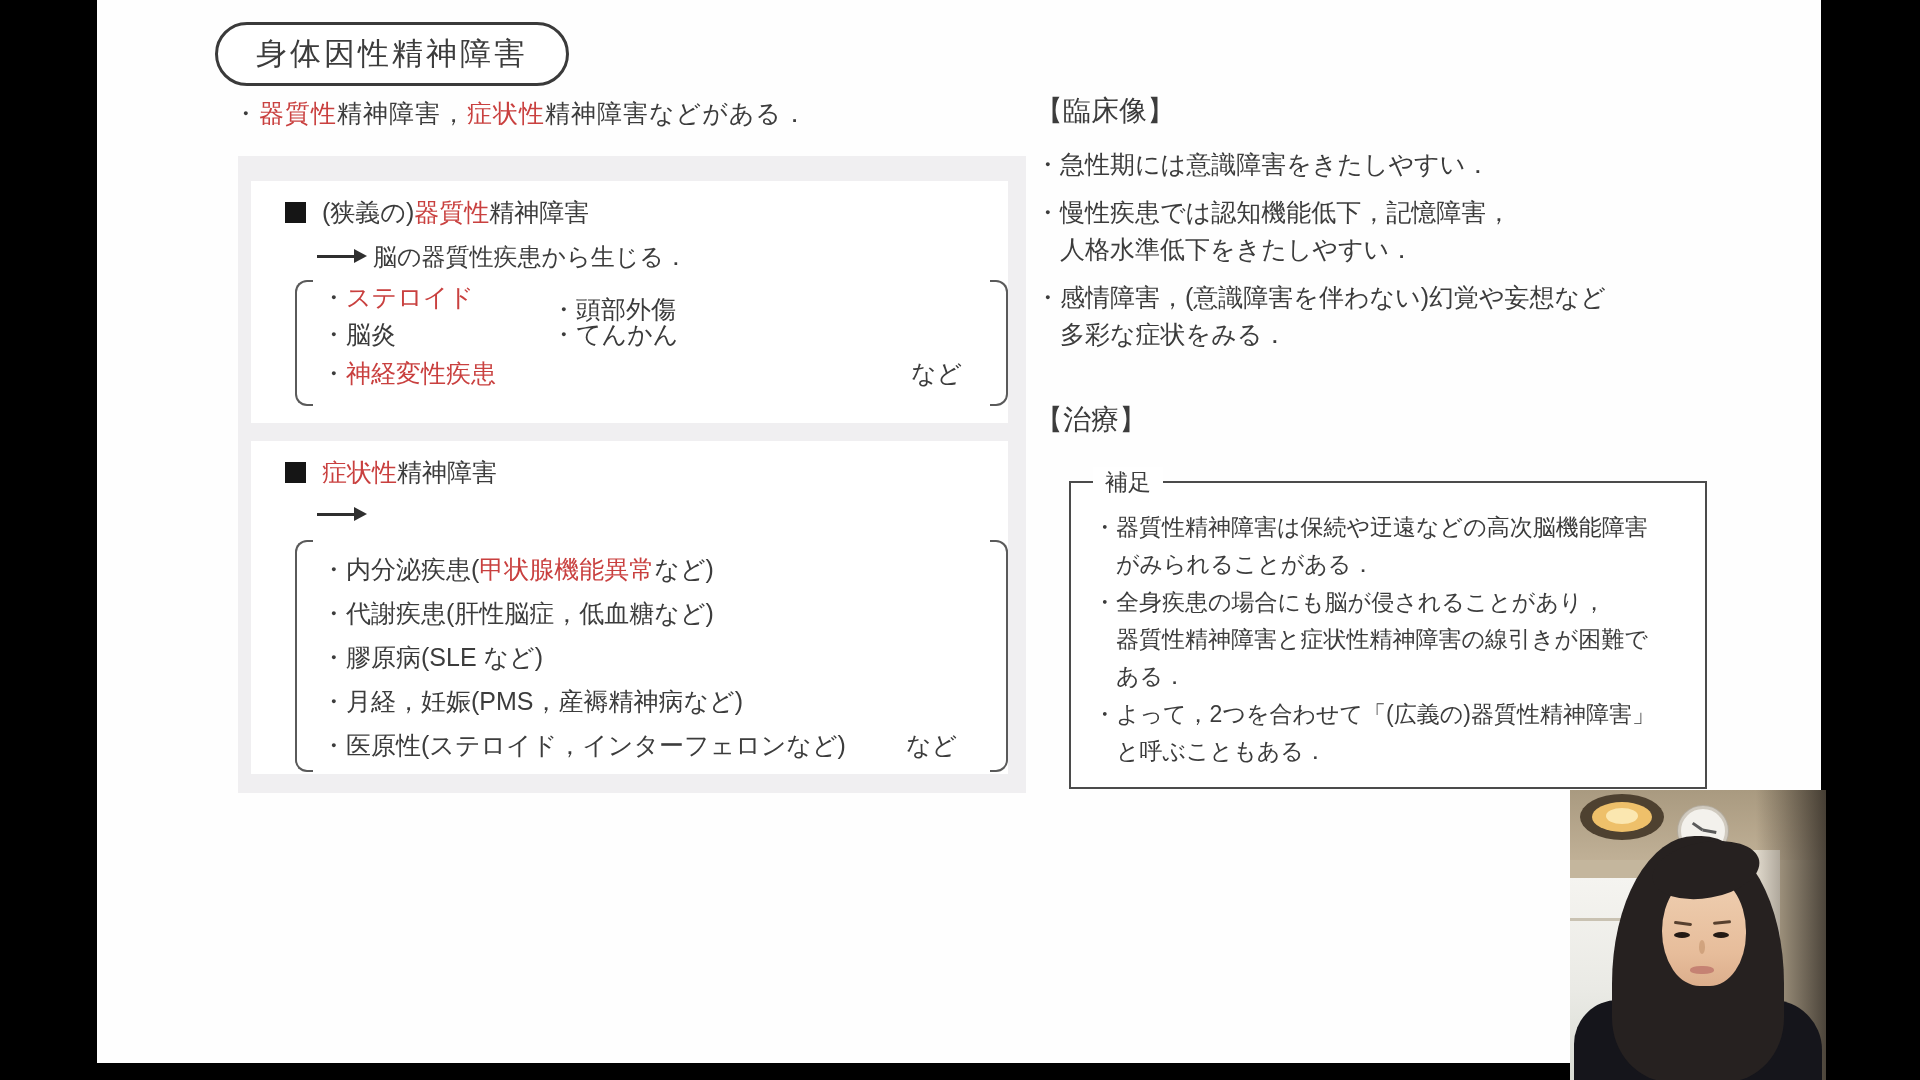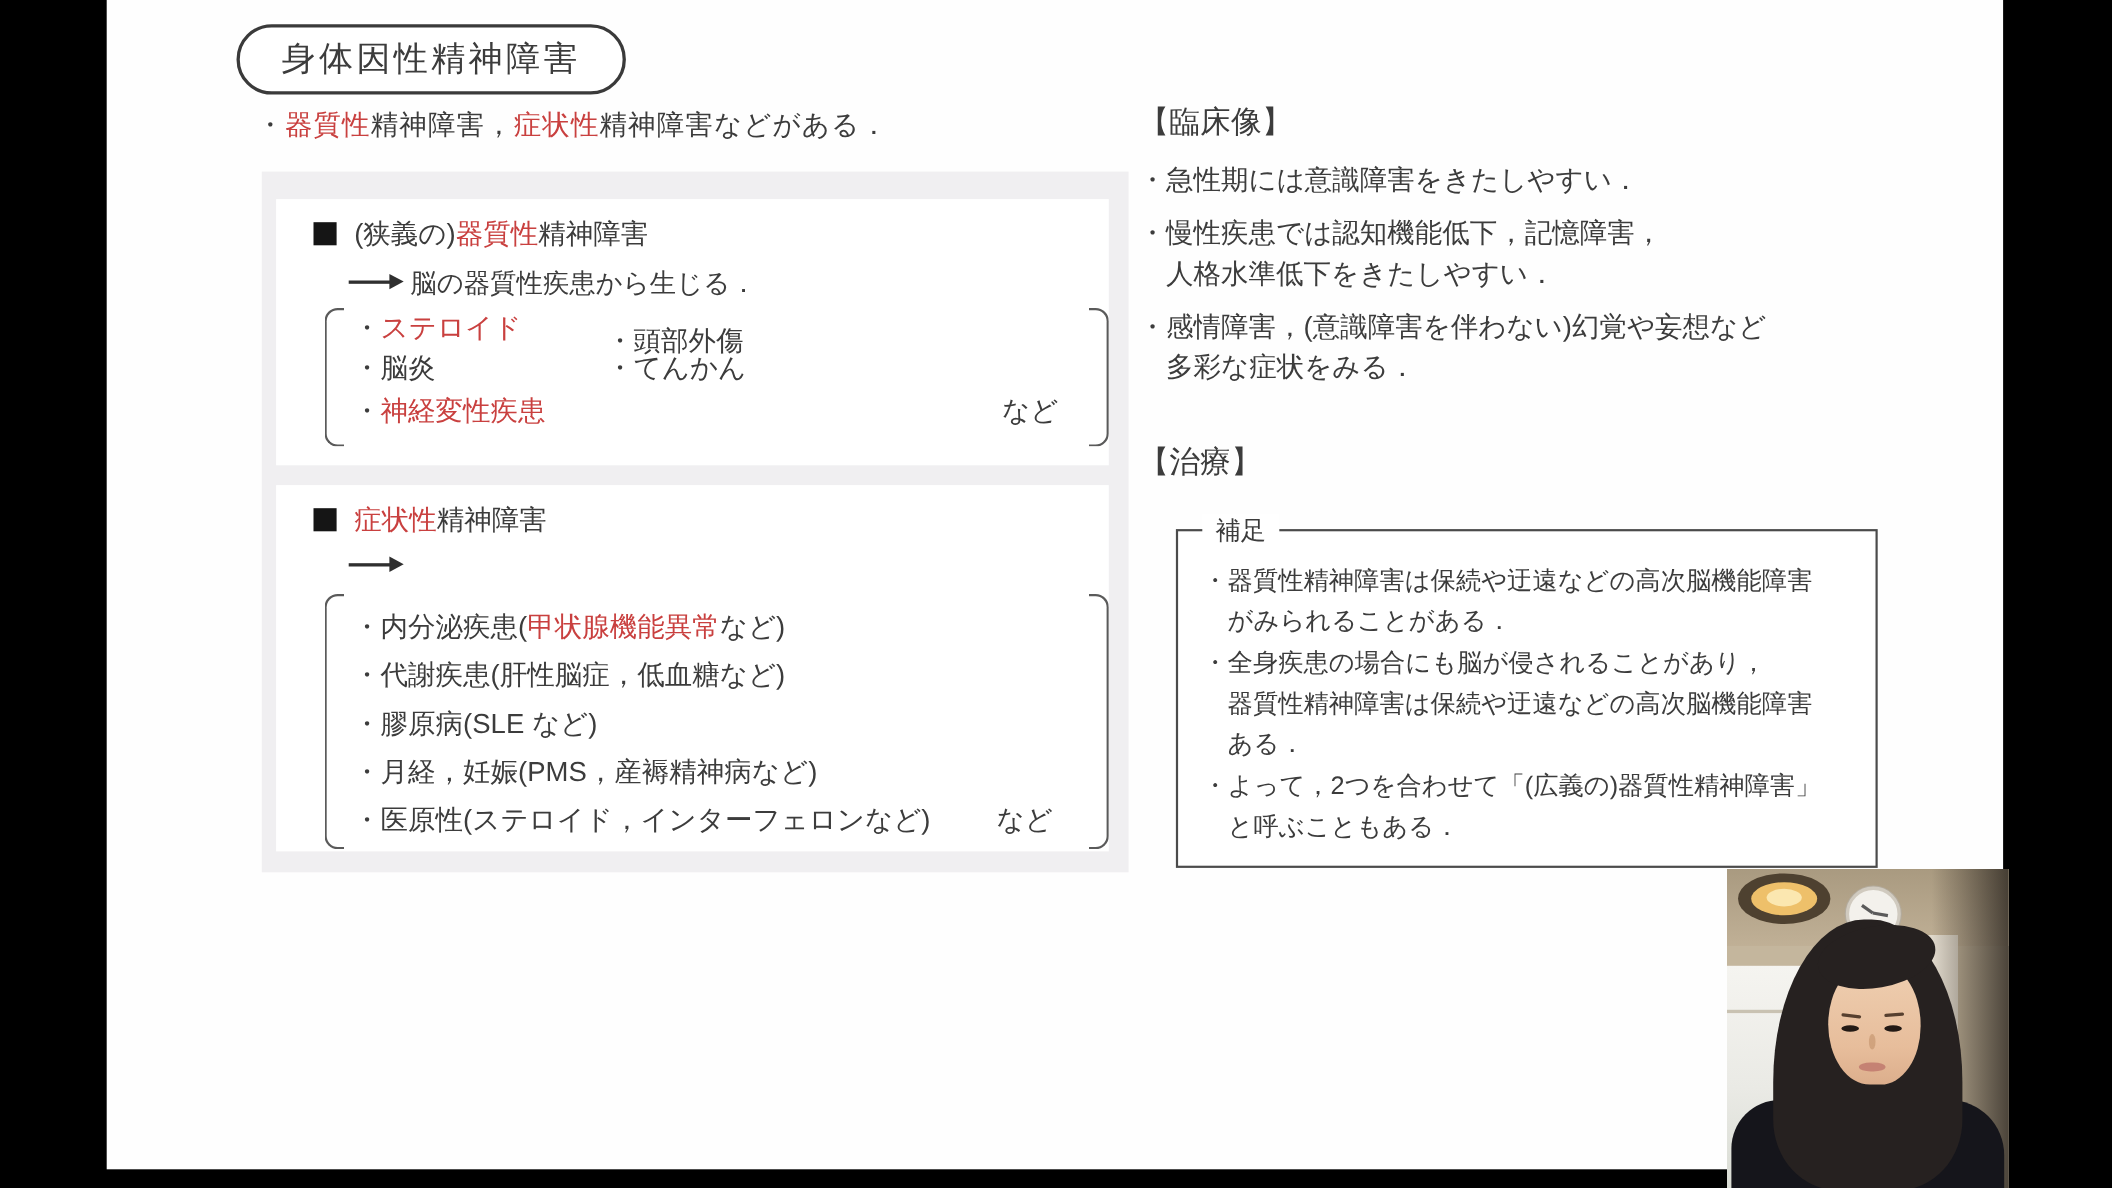--- a/index.html
+++ b/index.html
@@ -136,21 +136,21 @@
       <div class="bullet">・感情障害，(意識障害を伴わない)幻覚や妄想など
 多彩な症状をみる．</div>
 
       <div class="sec-head treat-head">【治療】</div>
 
       <div class="note-box">
         <div class="note-label">補足</div>
         <div class="note-bullet">・器質性精神障害は保続や迂遠などの高次脳機能障害
 がみられることがある．</div>
         <div class="note-bullet">・全身疾患の場合にも脳が侵されることがあり，
-器質性精神障害は保続や迂遠などの高次脳機能障害
+器質性精神障害と症状性精神障害の線引きが困難で
 ある．</div>
         <div class="note-bullet">・よって，2つを合わせて「(広義の)器質性精神障害」
 と呼ぶこともある．</div>
       </div>
     </div>
   </div>
 
   <div class="webcam">
     <div class="wc-topwall"></div>
     <div class="wc-window">

